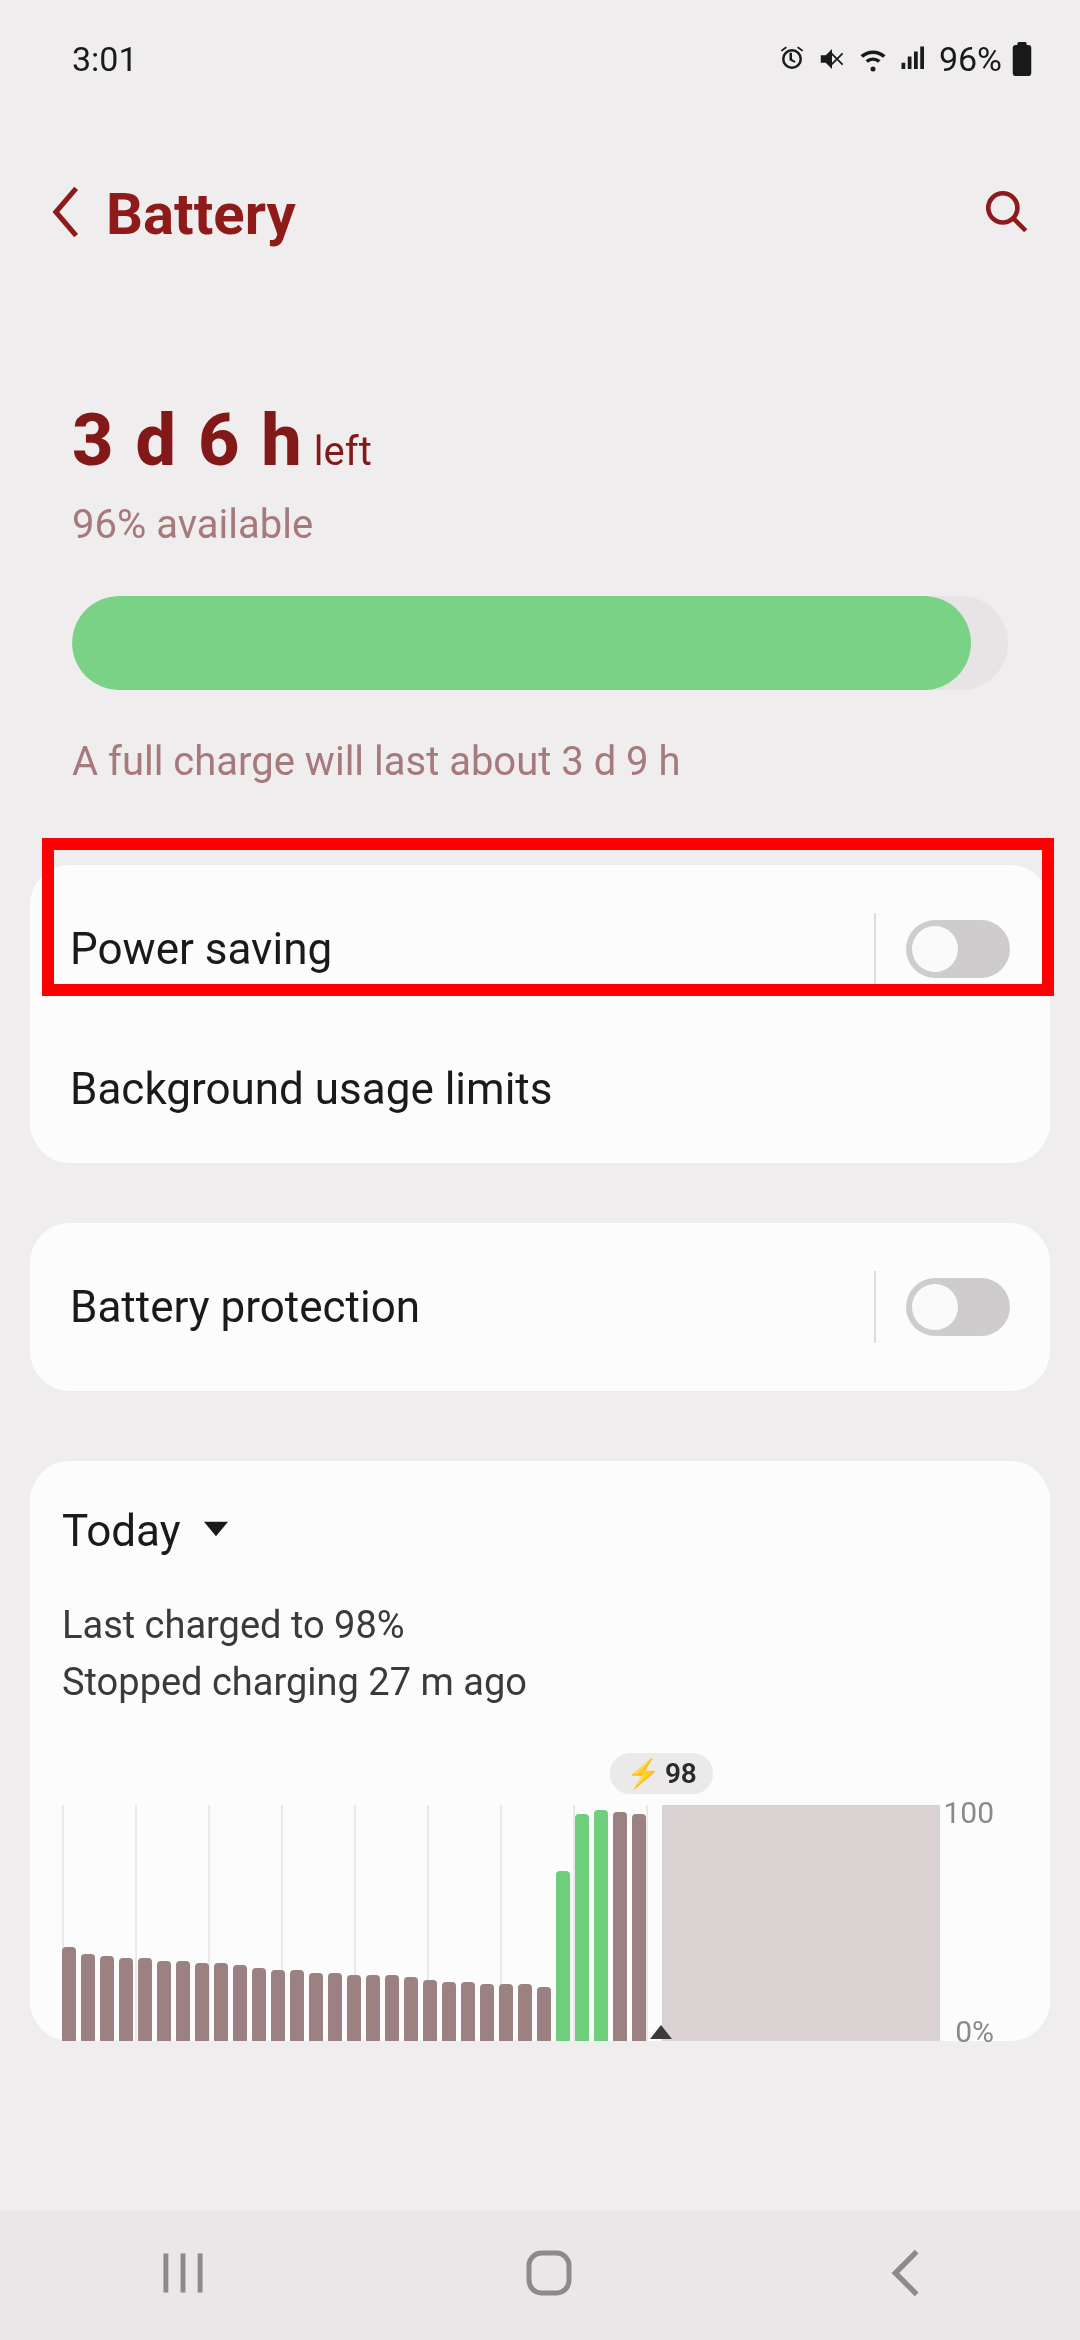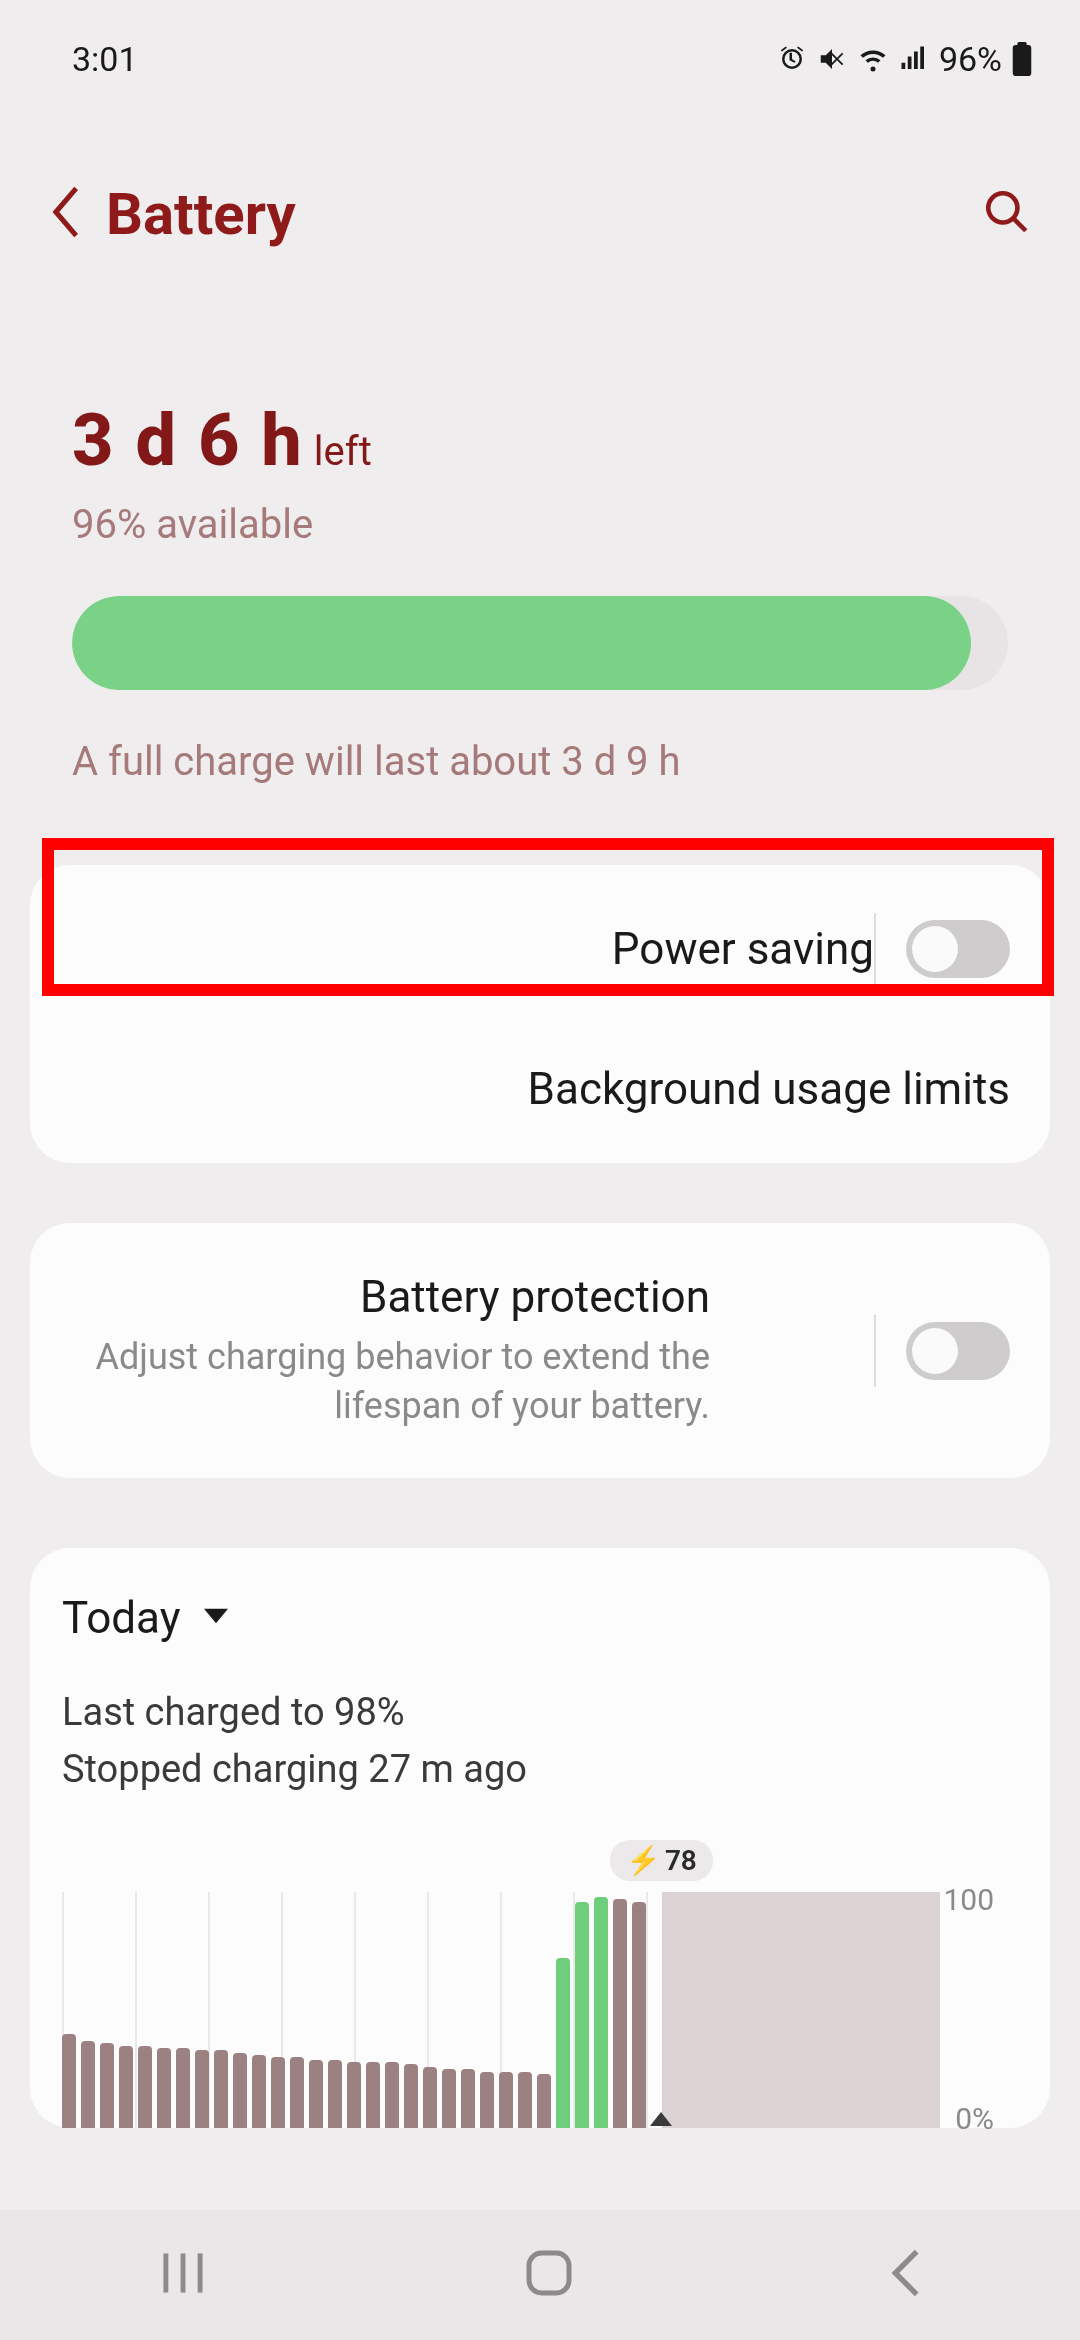--- a/index.html
+++ b/index.html
@@ -102,21 +102,20 @@
     }
     .card-row {
       display: flex;
       align-items: center;
       justify-content: space-between;
       padding: 48px 40px;
       position: relative;
     }
     .card-row-content {
       flex: 1;
-      text-align: right;
     }
     .row-title {
       font-size: 44px;
       color: #1a1a1a;
       font-weight: 400;
     }
     .row-subtitle {
       font-size: 36px;
       color: #8a8a8a;
       margin-top: 10px;
@@ -342,21 +341,20 @@
     <div class="card-row-content">
       <div class="row-title">Background usage limits</div>
     </div>
   </div>
 </div>
 
 <div class="card" style="margin:60px 30px 0 30px;">
   <div class="card-row">
     <div class="card-row-content" style="max-width:640px;">
       <div class="row-title">Battery protection</div>
-      <div class="row-subtitle">Adjust charging behavior to extend the lifespan of your battery.</div>
     </div>
     <div class="toggle-wrap">
       <div class="toggle-divider"></div>
       <div class="toggle">
         <div class="toggle-knob"></div>
       </div>
     </div>
   </div>
 </div>
 
@@ -369,21 +367,21 @@
         </svg>
     </span>
   </div>
   <div class="usage-info">
     <div>Last charged to 98%</div>
     <div>Stopped charging 27 m ago</div>
   </div>
   <div class="chart-container">
     <div class="chart-badge">
       <span>⚡</span>
-      <span>78</span>
+      <span>98</span>
     </div>
     <div class="y-label" style="top:34px;">100</div>
     <div class="y-label" style="bottom:-8px;">0%</div>
     <div class="chart-gridlines">
       <div class="gridline"></div>
         <div class="gridline"></div>
         <div class="gridline"></div>
         <div class="gridline"></div>
       <div class="gridline"></div>
         <div class="gridline"></div>

